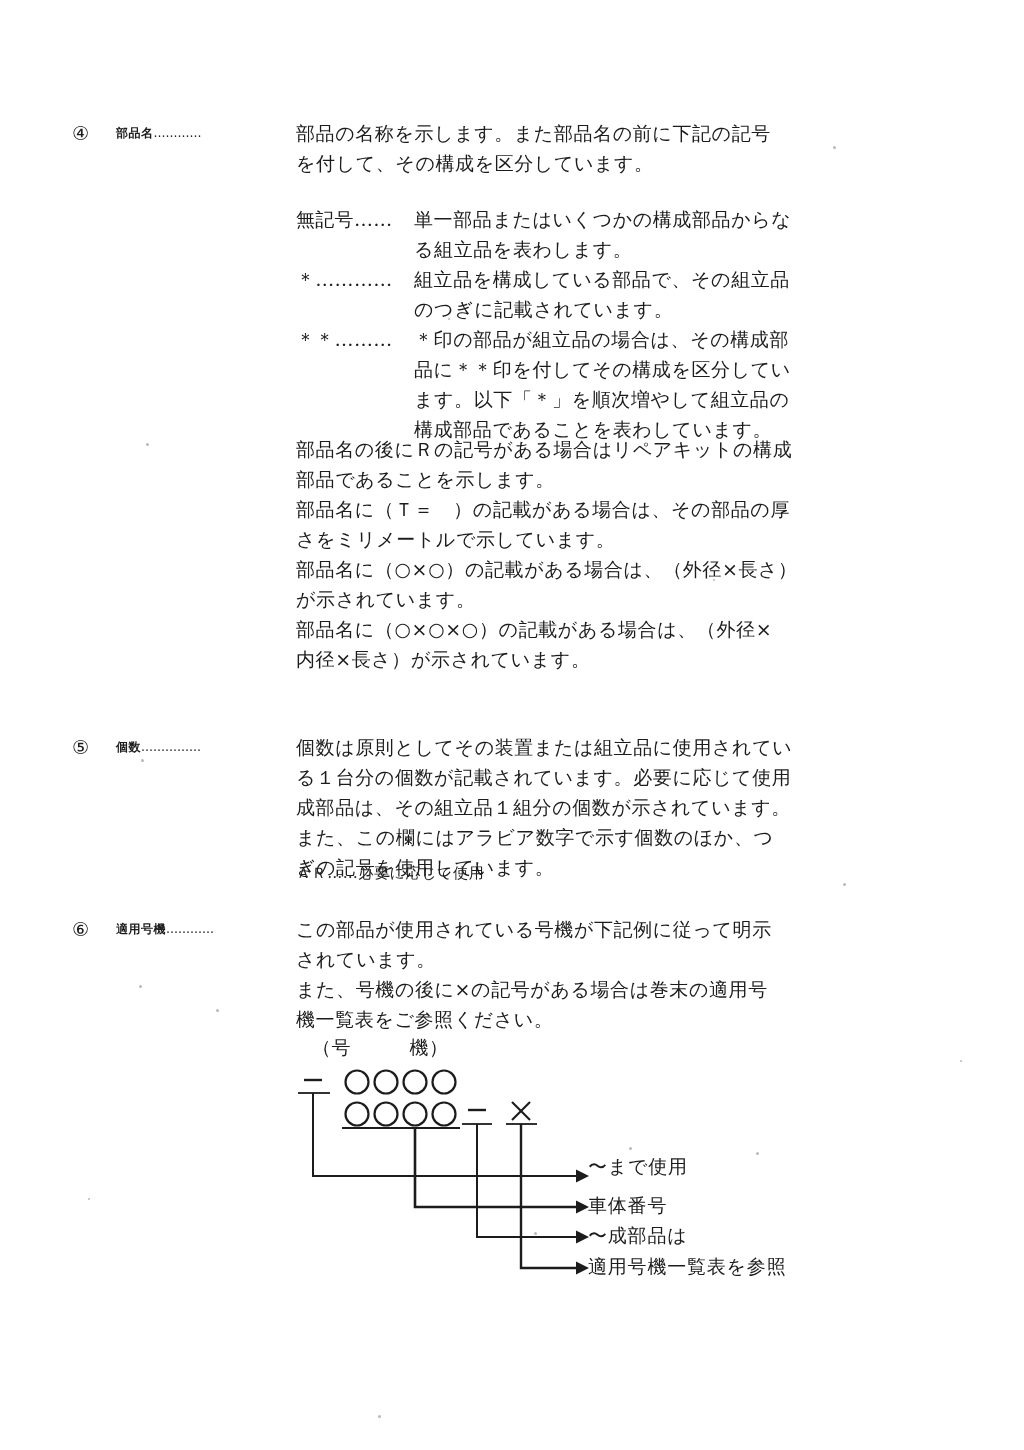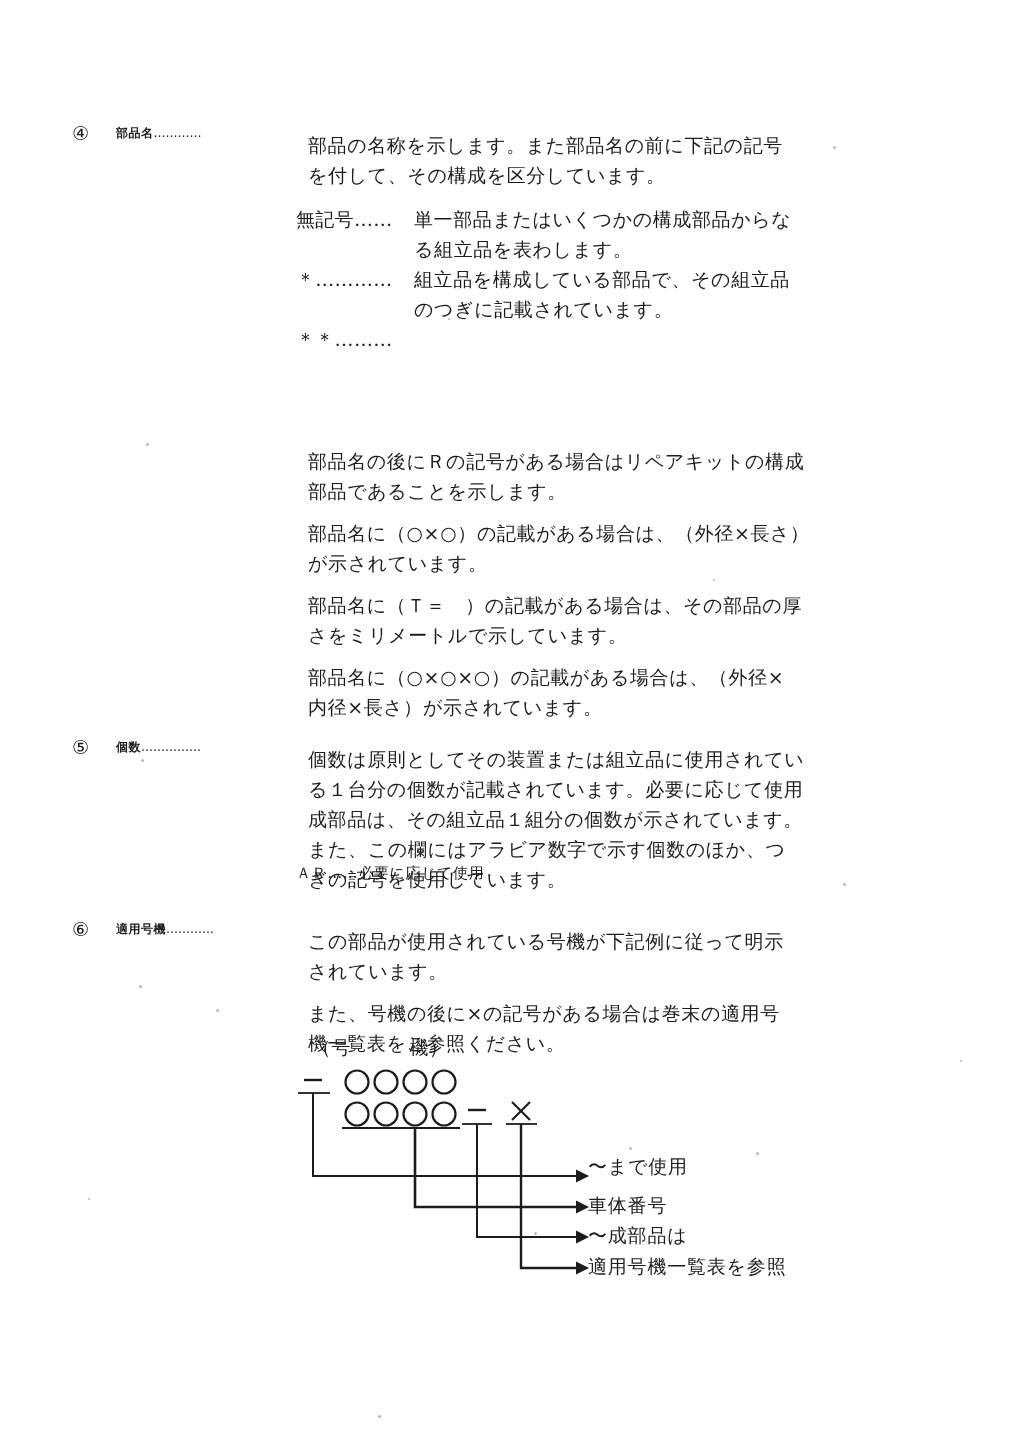--- a/index.html
+++ b/index.html
@@ -58,21 +58,21 @@
 
   .body-col {
     position: absolute;
     left: 296px;
     width: 530px;
     font-size: 19px;
     line-height: 30px;
     letter-spacing: 0.6px;
   }
   .body-col p {
-    margin: 12px;
+    margin: 0;
     white-space: pre-wrap;
   }
 
   
   .subdef {
     position: absolute;
     left: 296px;
     width: 530px;
     font-size: 19px;
     line-height: 30px;
@@ -166,30 +166,34 @@
         <span class="subdef-val">単一部品またはいくつかの構成部品からな
 る組立品を表わします。</span>
       </div>
       <div class="subdef-row">
         <span class="subdef-key">＊…………</span>
         <span class="subdef-val">組立品を構成している部品で、その組立品
 のつぎに記載されています。</span>
       </div>
       <div class="subdef-row">
         <span class="subdef-key">＊＊………</span>
+        <span class="subdef-val">＊印の部品が組立品の場合は、その構成部
+品に＊＊印を付してその構成を区分してい
+ます。以下「＊」を順次増やして組立品の
+構成部品であることを表わしています。</span>
       </div>
     </div>
 
     <div class="body-col" style="top:434px">
       <p>部品名の後にＲの記号がある場合はリペアキットの構成
 部品であることを示します。</p>
+      <p>部品名に（Ｔ＝　）の記載がある場合は、その部品の厚
+さをミリメートルで示しています。</p>
       <p>部品名に（○×○）の記載がある場合は、（外径×長さ）
 が示されています。</p>
-      <p>部品名に（Ｔ＝　）の記載がある場合は、その部品の厚
-さをミリメートルで示しています。</p>
       <p>部品名に（○×○×○）の記載がある場合は、（外径×
 内径×長さ）が示されています。</p>
     </div>
   </div>
 
   <div class="section">
 
     <div class="marker" style="top:732px">⑤</div>
 
     <div class="term" style="top:732px"><span>個数</span><span class="leader">……………</span></div>

